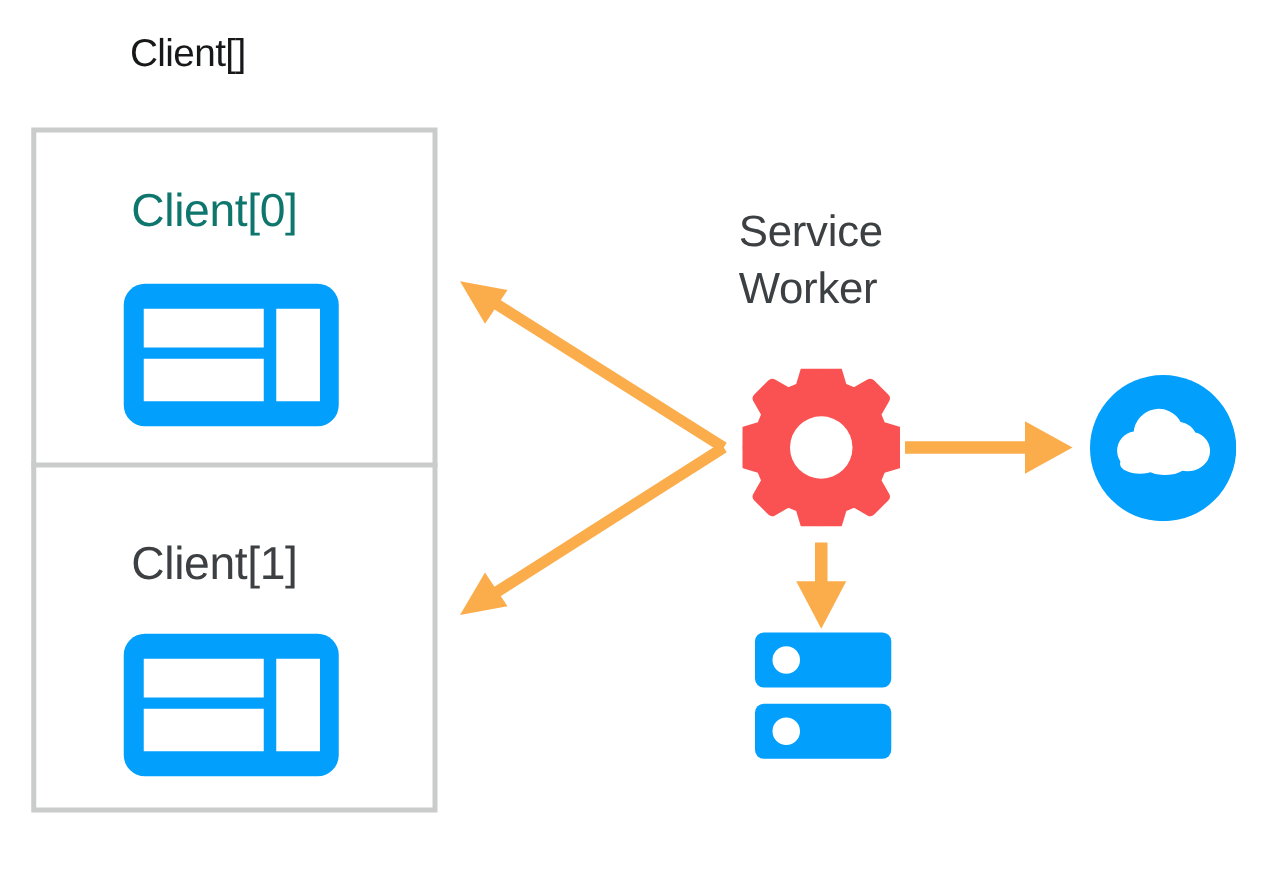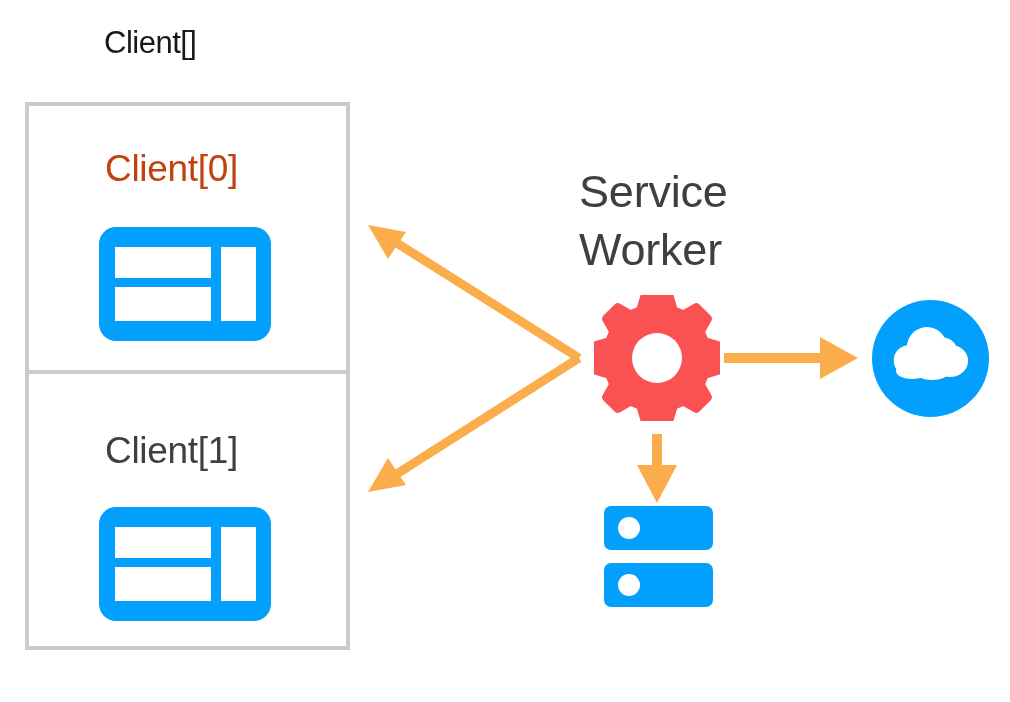--- a/index.html
+++ b/index.html
@@ -39,23 +39,23 @@
     letter-spacing: -0.3px;
     color: #3d4043;
     line-height: 1.1;
     white-space: nowrap;
   }
   #client-label-0 { left: 105px; top: 149px; }
   #client-label-1 { left: 105px; top: 431px; }
 
   .sw-title {
     position: absolute;
-    left: 579px;
+    left: 591px;
     top: 163px;
-    font-size: 45px;
+    font-size: 35px;
     font-weight: 400;
     letter-spacing: -0.2px;
     color: #3d4043;
     line-height: 1.29;
     white-space: pre-line;
   }
 
   
   #clients-box {
     position: absolute;
@@ -159,21 +159,21 @@
 </head>
 <body>
 
 <div id="stage">
 
   <div class="title-clients" style="color: rgb(23, 24, 26);">Client[]</div>
 
   <div id="clients-box" style="border-color: rgb(201, 204, 202);"></div>
   <div id="clients-divider" style="background: rgb(201, 204, 202);"></div>
 
-  <div class="client-label" id="client-label-0" style="color: #c2410c;">Client[0]</div>
+  <div class="client-label" id="client-label-0" style="color: #0f766e;">Client[0]</div>
 
   <div class="browser-icon" id="browser-icon-0">
     <span class="pane pane-top-left"></span>
     <span class="pane pane-bottom-left"></span>
     <span class="pane pane-right"></span>
   </div>
 
   <div class="client-label" id="client-label-1" style="color: rgb(61, 64, 67);">Client[1]</div>
 
   <div class="browser-icon" id="browser-icon-1">

